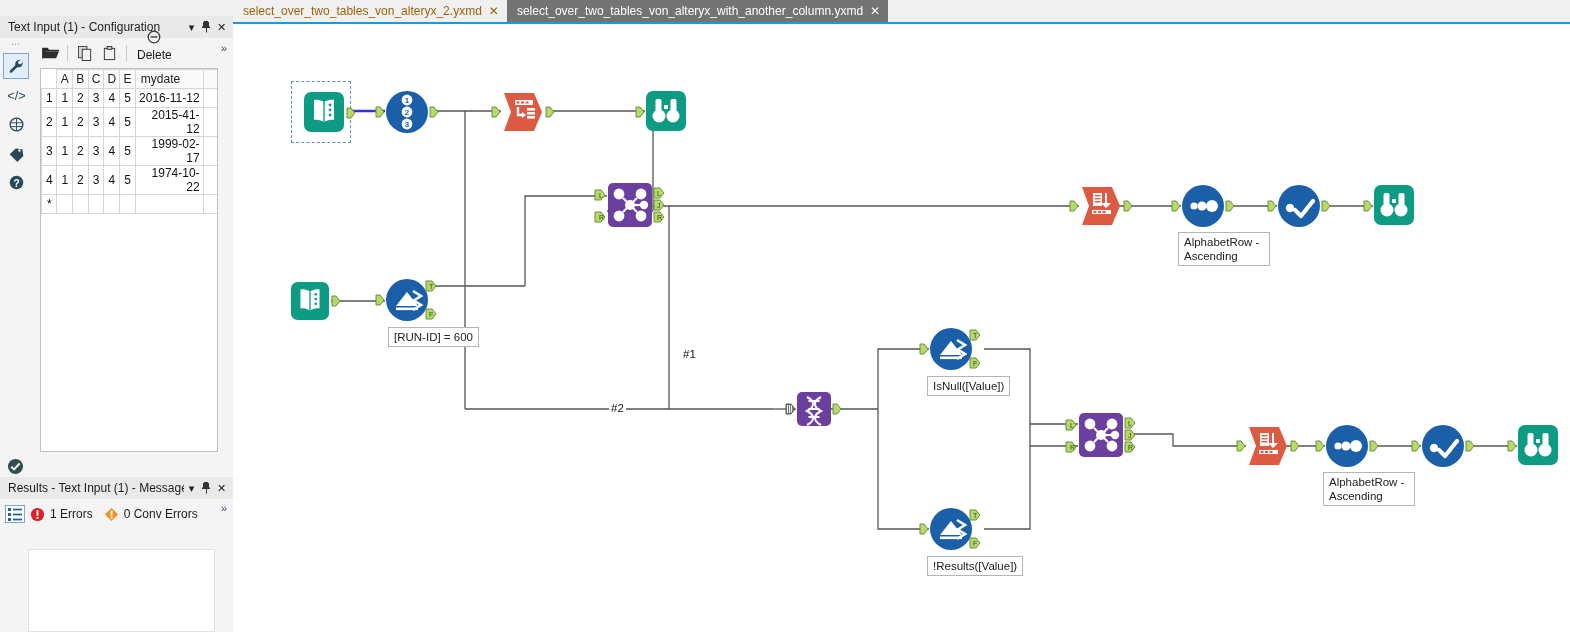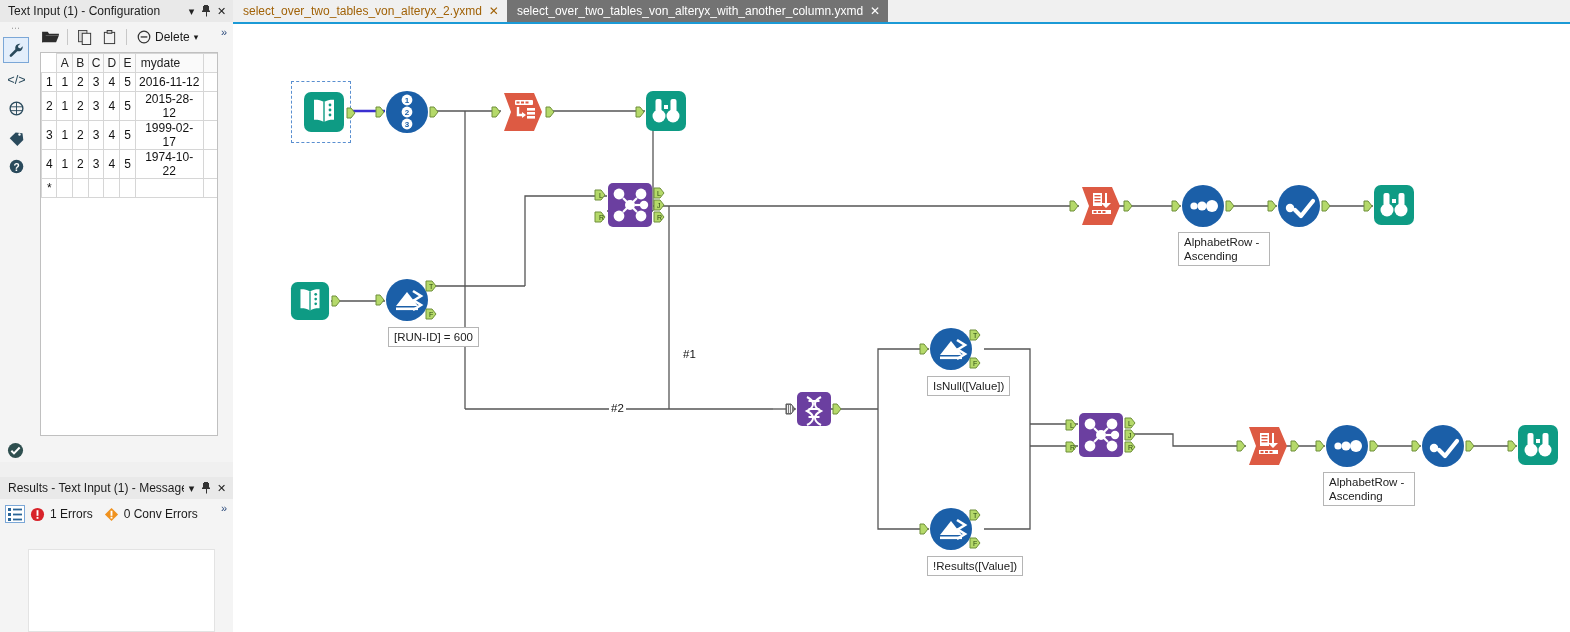--- a/index.html
+++ b/index.html
@@ -35,32 +35,32 @@
   }
   .vstrip .sicon.sel { border: 1px solid #7ba7d7; background: #e3eefb; }
 
   
   .cfg-toolbar {
     position: absolute; left: 33px; top: 24px; right: 0; height: 26px;
     background: #f4f4f4; display: flex; align-items: center; gap: 2px; padding-left: 6px;
   }
   .tb-btn { width: 22px; height: 22px; display:flex; align-items:center; justify-content:center; cursor:pointer;}
   .tb-sep { width: 1px; height: 16px; background: #c8c8c8; margin: 0 4px; }
-  .tb-del { display:flex; align-items:center; gap:4px; padding: 2px 4px; cursor:pointer; font-size:12px;}
+  .tb-del { display:flex; align-items:center; gap:4px; padding: 2px 4px; cursor:pointer; font-size:12px;flex-direction:column;}
   .tb-ovf { position:absolute; right:6px; top:2px; color:#2c4b7c; font-size:11px; cursor:pointer;}
 
   
   .grid-wrap {
     position: absolute; left: 40px; top: 52px; width: 178px; height: 384px;
     background: #fff; border: 1px solid #c0c0c0; overflow: hidden;
   }
   table.dgrid { border-collapse: collapse; font-size: 12px; }
   table.dgrid th, table.dgrid td {
     border: 1px solid #d6d6d6; height: 19px; padding: 0 3px;
-    font-weight: normal; text-align: center; color: #111; background: #fff;
+    font-weight: normal; text-align: right; color: #111; background: #fff;
   }
   table.dgrid th { background: #fafafa; color: #222; text-align: center; }
   table.dgrid .rowhdr { background: #fff; width: 17px; text-align: center; color: #111; }
   table.dgrid td.num { width: 16px; text-align: center; }
   table.dgrid td.dt { width: 84px; }
   table.dgrid th.c-rh { width: 17px; background:#fff; border-top:none; border-left:none;}
   table.dgrid th.c-n { width: 16px; }
   table.dgrid th.c-d { width: 84px; text-align: left; padding-left: 5px;}
   table.dgrid td.pad, table.dgrid th.pad { width: 20px; border-right: none; }
 
@@ -122,21 +122,21 @@
   .selbox { position:absolute; border:1px dashed #5a8fd0; }
   svg.wires { position:absolute; left:0; top:0; width:100%; height:100%; }
 
   .anchor { position:absolute; }
 </style>
 </head>
 <body>
 
 <div id="app">
 
-  <div class="dock-panel" style="top:0; width:233px; height:462px;">
+  <div class="dock-panel" style="top:16px; width:233px; height:462px;">
     <div class="panel-title">
       <span class="ttl">Text Input (1) - Configuration</span>
       <span class="tbtn">▾</span>
       <span class="tbtn">
         <svg width="9" height="12" viewBox="0 0 9 12">
             <path d="M3 0h3v1h1v4l1 1v1H5v4l-.5 1L4 11V7H0V6l1-1V1h1V0z" fill="#333"></path>
           </svg>
       </span>
       <span class="tbtn">✕</span>
     </div>
@@ -230,21 +230,21 @@
             <td class="dt">2016-11-12</td>
             <td class="pad"></td>
           </tr>
           <tr>
             <td class="rowhdr">2</td>
             <td class="num">1</td>
             <td class="num">2</td>
             <td class="num">3</td>
             <td class="num">4</td>
             <td class="num">5</td>
-            <td class="dt">2015-28-12</td>
+            <td class="dt">2015-41-12</td>
             <td class="pad"></td>
           </tr>
           <tr>
             <td class="rowhdr">3</td>
             <td class="num">1</td>
             <td class="num">2</td>
             <td class="num">3</td>
             <td class="num">4</td>
             <td class="num">5</td>
             <td class="dt">1999-02-17</td>

